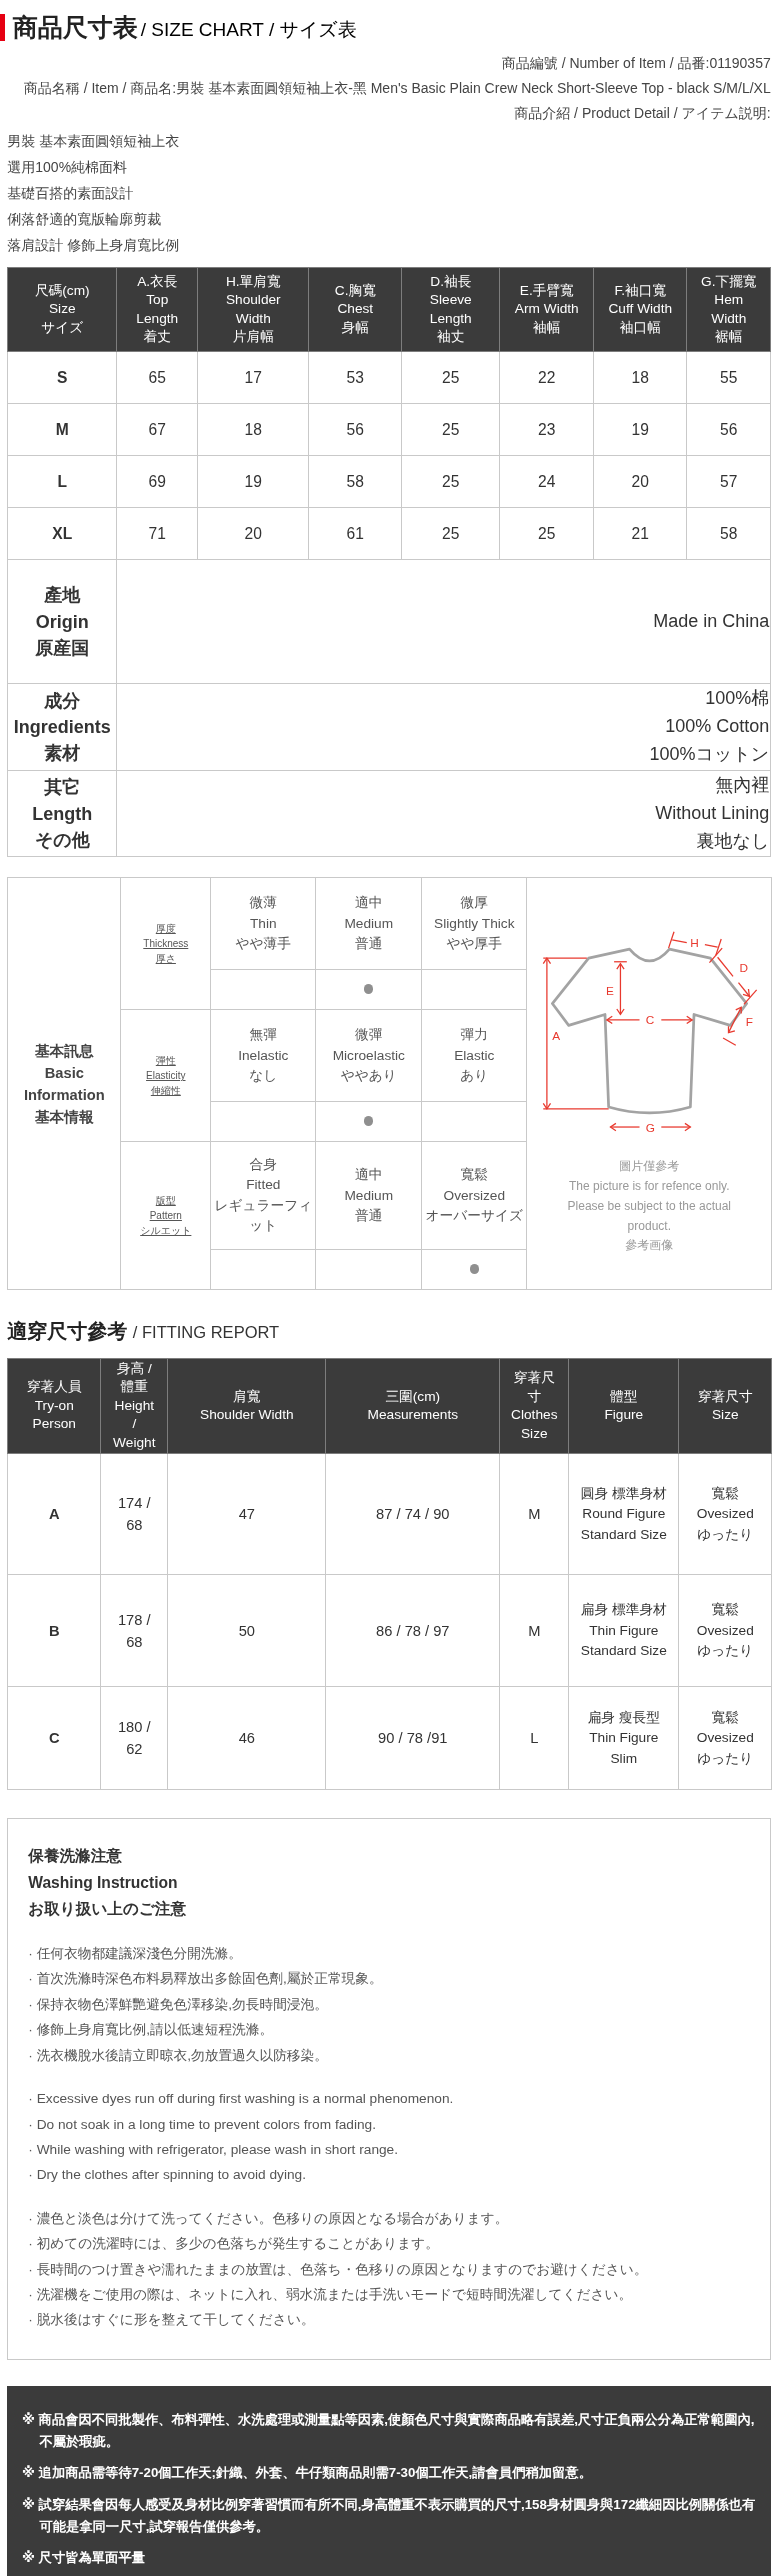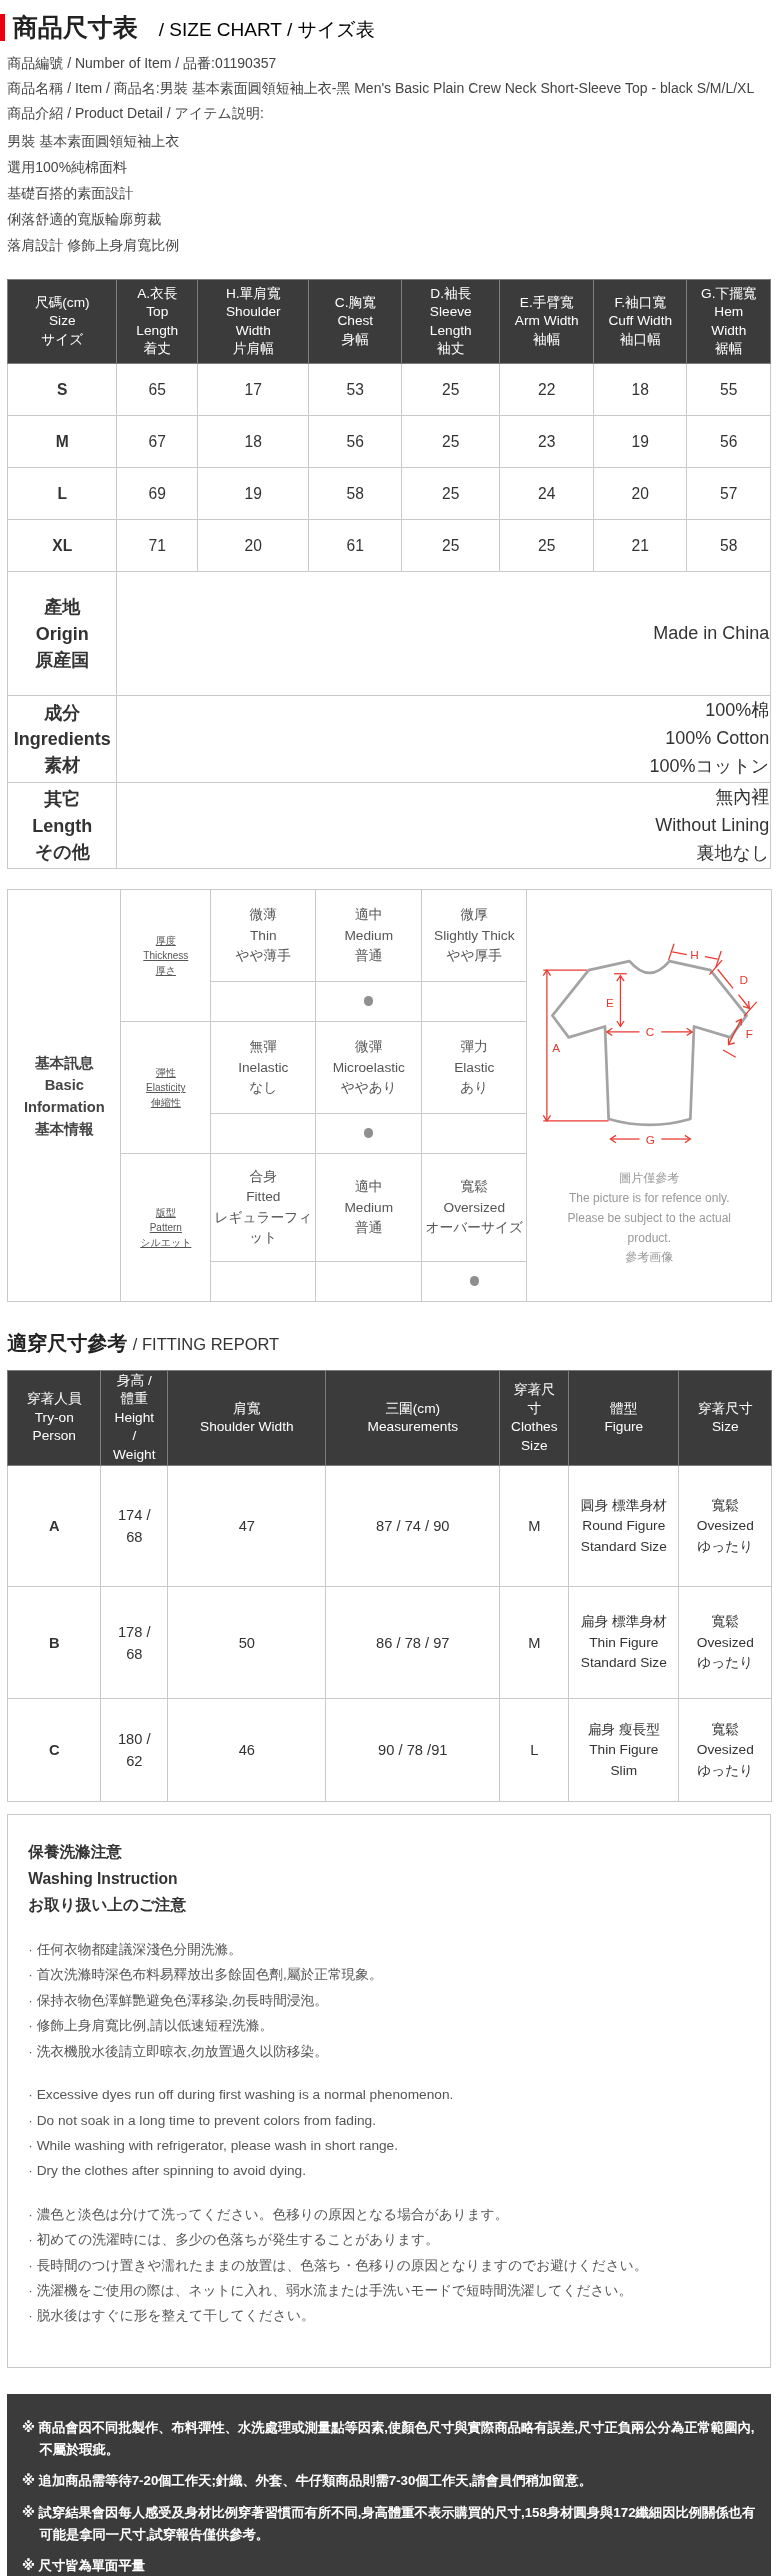--- a/index.html
+++ b/index.html
@@ -3,33 +3,33 @@
 <meta charset="utf-8">
 <title>商品尺寸表 / SIZE CHART</title>
 <style>
   html,body{margin:0;padding:0;background:#ffffff;}
   body{width:778px;font-family:"Liberation Sans","DejaVu Sans",sans-serif;color:#404040;}
   .page{padding:9.2px 7.3px 13px 7.3px;}
 
   
   .title-row{display:flex;align-items:center;margin:1.8px 0 7.3px 0;margin-left:-7.3px;}
   .red-bar{width:4.6px;height:27.5px;background:#e60012;margin-right:8.2px;flex:0 0 auto;}
-  h1{margin:0;font-size:25px;color:#222;font-weight:bold;display:flex;align-items:baseline;gap:21px;}
+  h1{margin:0;font-size:25px;color:#222;font-weight:bold;display:flex;align-items:baseline;gap:3px;}
   h1 .t-suffix{font-size:19px;font-weight:normal;color:#000000;}
-  .meta p{margin:0;font-size:14px;line-height:25px;color:#444;}
+  .meta p{margin:0;font-size:14px;line-height:25px;color:#444;text-align:right;}
   .detail-lines{margin:1.8px 0 0 0;font-size:14px;line-height:26px;color:#444;white-space:pre-line;}
 
   
   table{border-collapse:collapse;table-layout:fixed;width:764px;}
   .dark-head th{background:#3b3b3b;color:#fff;font-weight:normal;font-size:13.7px;line-height:1.35;
     border:0.9px solid #7d7d7d;white-space:pre-line;text-align:center;vertical-align:middle;}
   td,th{overflow:hidden;}
 
   
-  .size-table{margin-top:21px;}
+  .size-table{margin-top:9px;}
   .size-table thead th{height:81px;}
   .size-table tbody th,.size-table tbody td{border:0.9px solid #c9c9c9;text-align:center;
     vertical-align:middle;font-size:15.6px;color:#333;background:#fff;}
   .size-table .data-row{height:52px;}
   .size-table .data-row th{font-weight:bold;}
   .size-table .info-label{font-size:18px;line-height:1.45;font-weight:bold;white-space:pre-line;}
   .size-table .info-value{text-align:right;padding-left:13px;font-size:18px;line-height:1.55;white-space:pre-line;}
   .row-origin{height:124px;}
   .row-ingredients{height:84px;}
   .row-others{height:84px;}
@@ -52,21 +52,21 @@
   .section-title .t-zh{font-size:20px;font-weight:bold;color:#222;}
   .section-title .t-suffix{font-size:16.5px;color:#333;}
   .fit-table thead th{height:88px;}
   .fit-table tbody th,.fit-table tbody td{border:0.9px solid #c9c9c9;text-align:center;vertical-align:middle;
     font-size:14.7px;color:#333;white-space:pre-line;line-height:1.5;background:#fff;}
   .fit-table tbody th{font-weight:bold;}
   .fit-table .fig-cell,.fit-table .sz-cell{font-size:13.7px;}
   .fit-row-a{height:121px;} .fit-row-b{height:112px;} .fit-row-c{height:103px;}
 
   
-  .wash-box{margin-top:12px;border:0.9px solid #c9c9c9;padding:24px 20px 38px 20px;width:722px;}
+  .wash-box{margin-top:28px;border:0.9px solid #c9c9c9;padding:24px 20px 26px 20px;width:722px;}
   .wash-title{font-size:15.6px;font-weight:bold;color:#333;line-height:1.7;white-space:pre-line;margin:0;}
   .wash-group{font-size:13.7px;color:#555;line-height:1.85;white-space:pre-line;margin:18.3px 0 0 0;}
 
   
   .footer-notes{margin-top:26px;background:#3b3b3b;color:#fff;padding:3.7px 14.7px;width:734px;}
   .note-section{padding:11px 0 13px 0;}
   .note{margin:9.2px 0;font-size:13.3px;font-weight:bold;line-height:1.65;padding-left:17.4px;text-indent:-17.4px;}
 
   svg text{font-family:"Liberation Sans","DejaVu Sans",sans-serif;}
 </style>

